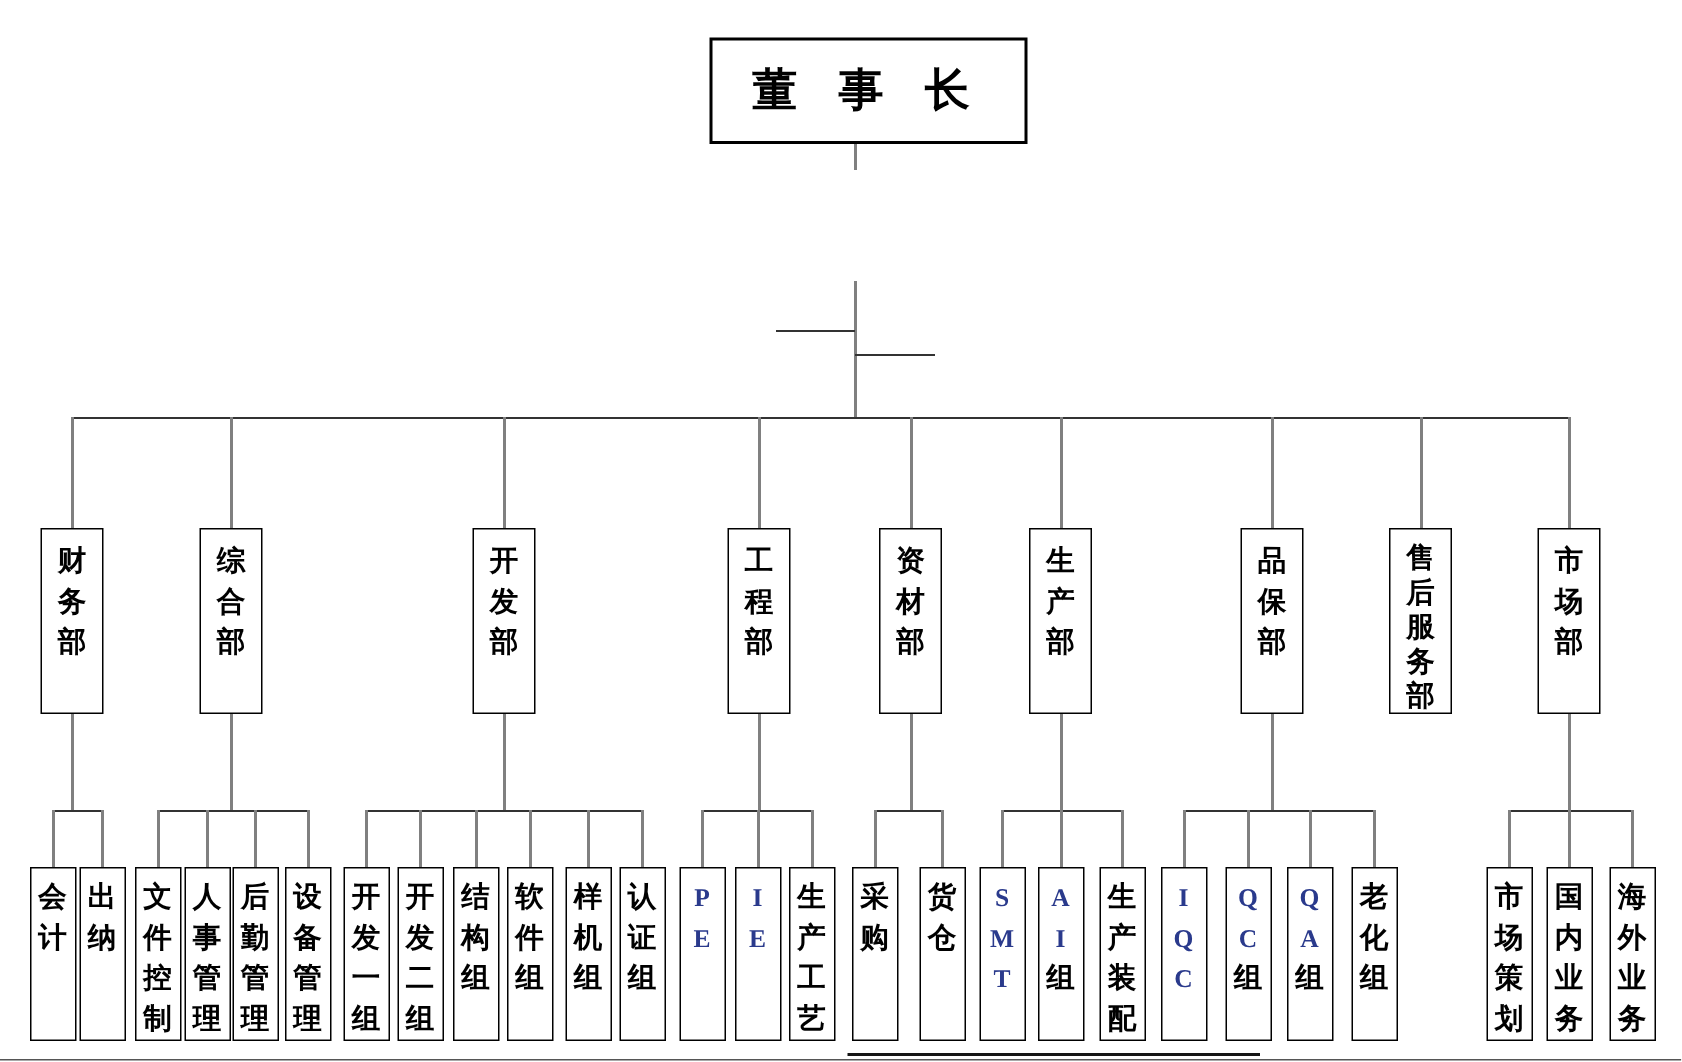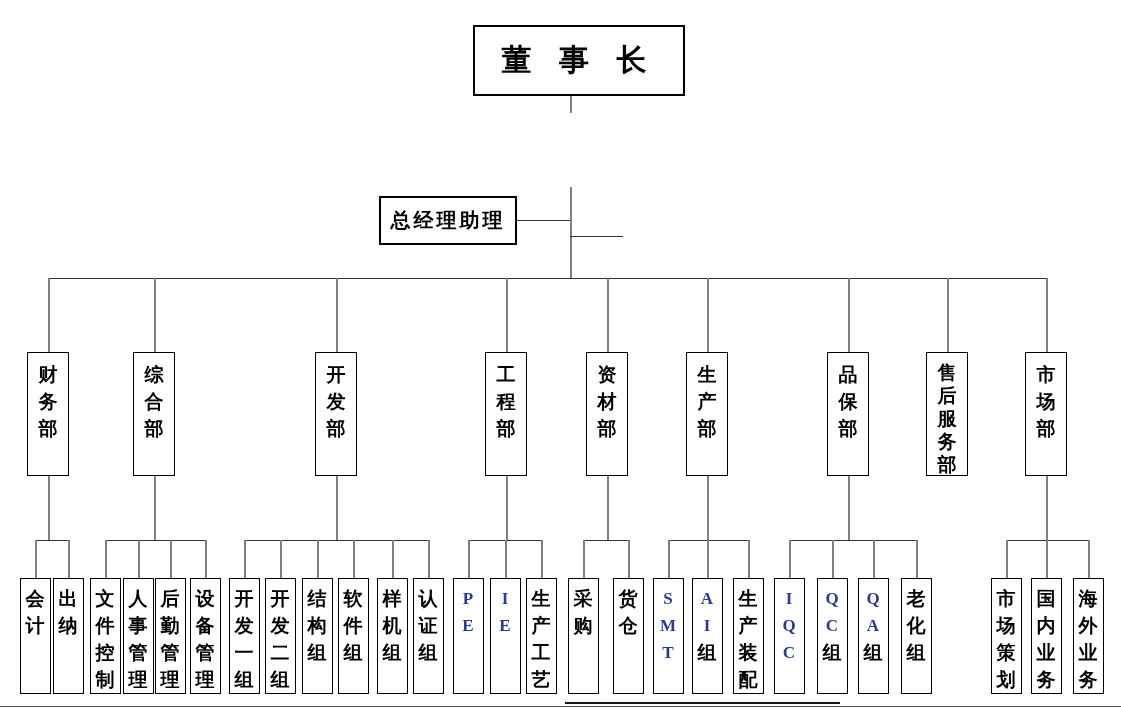--- a/index.html
+++ b/index.html
@@ -102,23 +102,20 @@
       <line x1="1046.5" x2="1046.5" y1="476" y2="540" stroke="#808080" stroke-width="2"></line>
       <line x1="1006" x2="1088" y1="540.5" y2="540.5" stroke="#333333" stroke-width="1.4"></line>
       <line x1="1006.5" x2="1006.5" y1="540" y2="578" stroke="#808080" stroke-width="2"></line>
       <line x1="1046.5" x2="1046.5" y1="540" y2="578" stroke="#808080" stroke-width="2"></line>
       <line x1="1088.5" x2="1088.5" y1="540" y2="578" stroke="#808080" stroke-width="2"></line>
     </svg>
 
   <div class="box lvl1" id="node-chairman" style="left: 473px; top: 25px; width: 212px; height: 71px;">
     <span class="lbl">董 事 长</span>
   </div>
-  <div class="box sidebox" id="node-assistant" style="left: 379px; top: 196px; width: 138px; height: 49px;">
-    <span class="lbl">总经理助理</span>
-  </div>
 
   <div id="dept-layer">
       <div class="vbox dept" style="left: 27px; top: 352px; width: 42px; height: 124px;">
         <span class="vchar">财</span>
         <span class="vchar">务</span>
         <span class="vchar">部</span>
       </div>
       <div class="vbox dept" style="left: 133px; top: 352px; width: 42px; height: 124px;">
         <span class="vchar">综</span>
         <span class="vchar">合</span>

